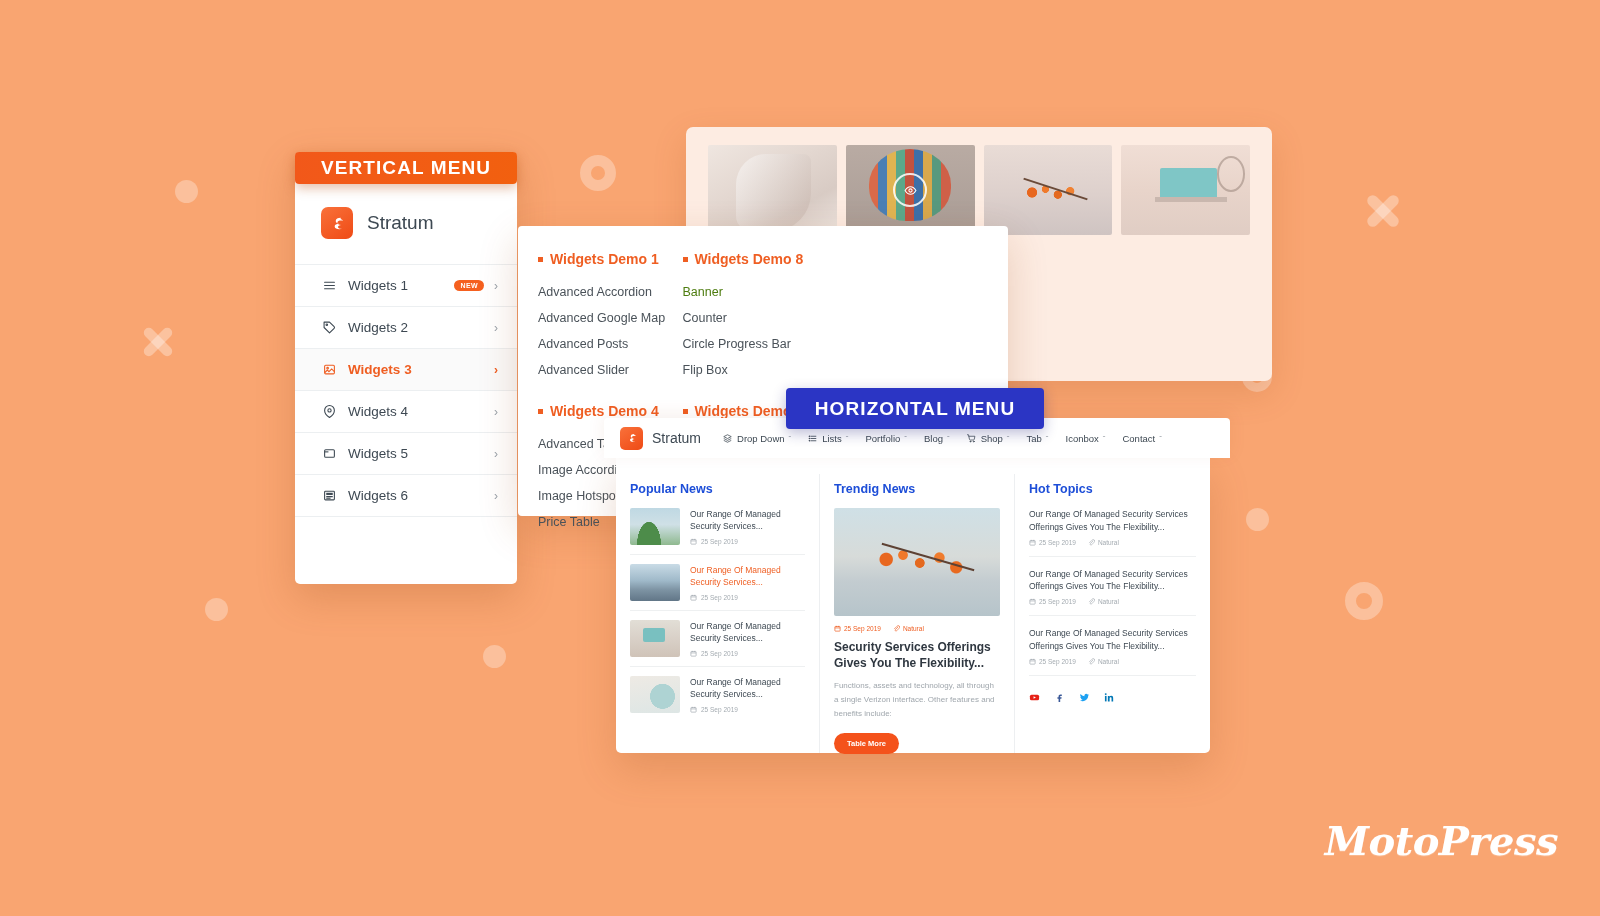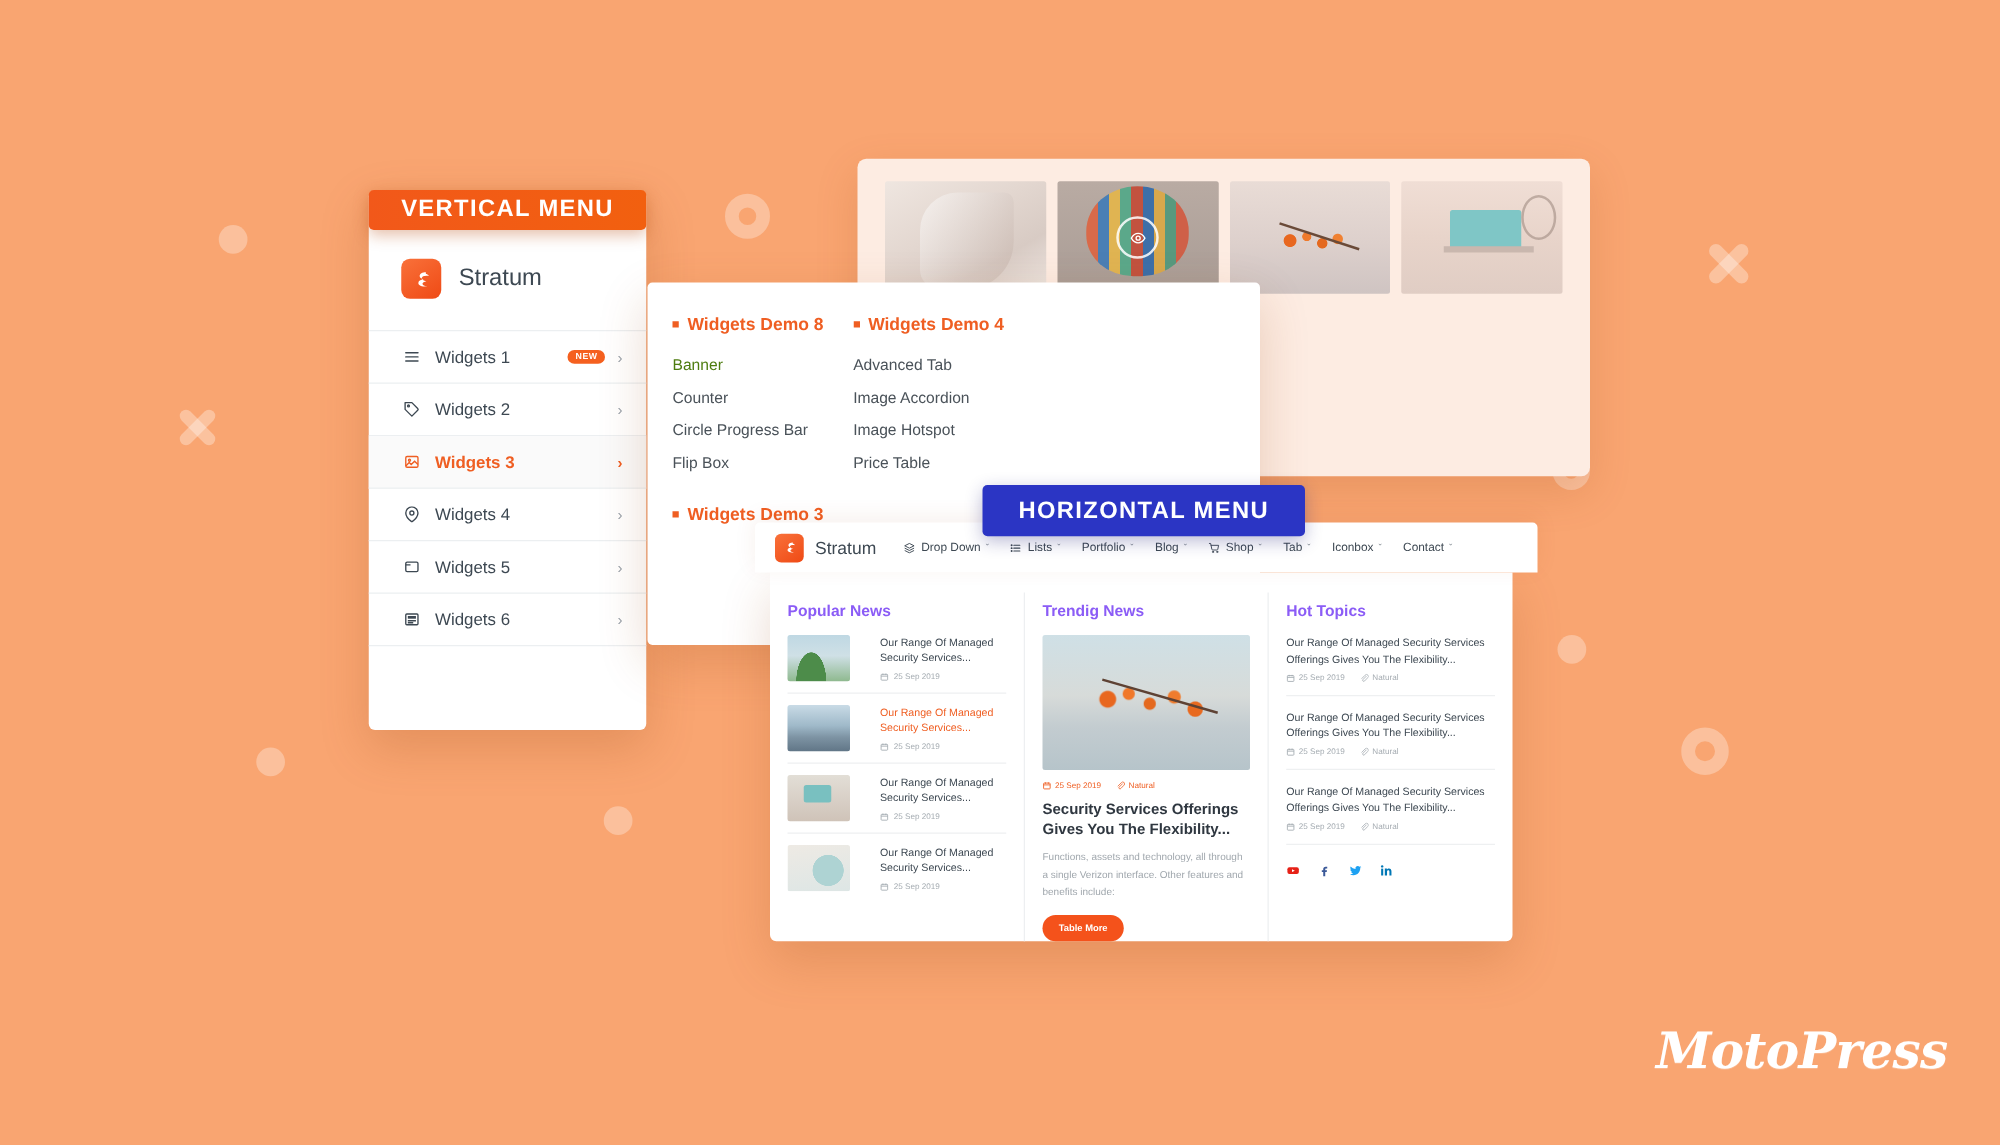--- a/index.html
+++ b/index.html
@@ -191,24 +191,24 @@
     border-radius: 0 0 5px 5px;
     box-shadow: 0 16px 40px rgba(150,70,20,0.20);
     z-index: 45;
     display: flex;
     padding: 16px 0 0 0;
   }
   .nc-col { padding: 8px 14px 0 14px; }
   .nc-col.c1 { width: 203px; }
   .nc-col.c2 { width: 196px; border-left: 1px solid #edeff1; border-right: 1px solid #edeff1; }
   .nc-col.c3 { width: 195px; }
-  .nc-title { color: #8b5cf6; font-size: 12.5px; font-weight: bold; margin-bottom: 12px; }
+  .nc-title { color: #1d4ed8; font-size: 12.5px; font-weight: bold; margin-bottom: 12px; }
 
   .pn-item {
-    display: flex; gap: 24px; padding-bottom: 9px;
+    display: flex; gap: 10px; padding-bottom: 9px;
     border-bottom: 1px solid #eef0f1; margin-bottom: 9px;
   }
   .pn-thumb { width: 50px; height: 37px; flex-shrink: 0; border-radius: 2px; overflow: hidden; }
   .pn-txt { font-size: 8.5px; color: #3d4852; line-height: 1.45; }
   .pn-txt.hi { color: #ef5e22; }
   .meta { display: flex; align-items: center; gap: 4px; margin-top: 5px; font-size: 6.5px; color: #a4abb1; }
   .meta svg { width: 7px; height: 7px; flex-shrink: 0; }
   .meta .mg { display: flex; align-items: center; gap: 3px; }
 
   .tn-img { width: 100%; height: 108px; border-radius: 2px; overflow: hidden; margin-bottom: 9px; }
@@ -364,20 +364,30 @@
       <span class="vm-chev">›</span>
     </div>
 
   </div>
 </div>
 <div id="vertical-menu-tag">VERTICAL MENU</div>
 
 <div id="mega-panel">
   <div class="mm-cols">
 
+    <div class="mm-grp">
+      <div class="mm-head">
+        <span class="sq"></span>
+        <span>Widgets Demo 1</span>
+      </div>
+      <div class="mm-link">Advanced Accordion</div>
+      <div class="mm-link">Advanced Google Map</div>
+      <div class="mm-link">Advanced Posts</div>
+      <div class="mm-link">Advanced Slider</div>
+    </div>
 
     <div class="mm-grp">
       <div class="mm-head">
         <span class="sq"></span>
         <span>Widgets Demo 8</span>
       </div>
       <div class="mm-link hi">Banner</div>
       <div class="mm-link">Counter</div>
       <div class="mm-link">Circle Progress Bar</div>
       <div class="mm-link">Flip Box</div>

